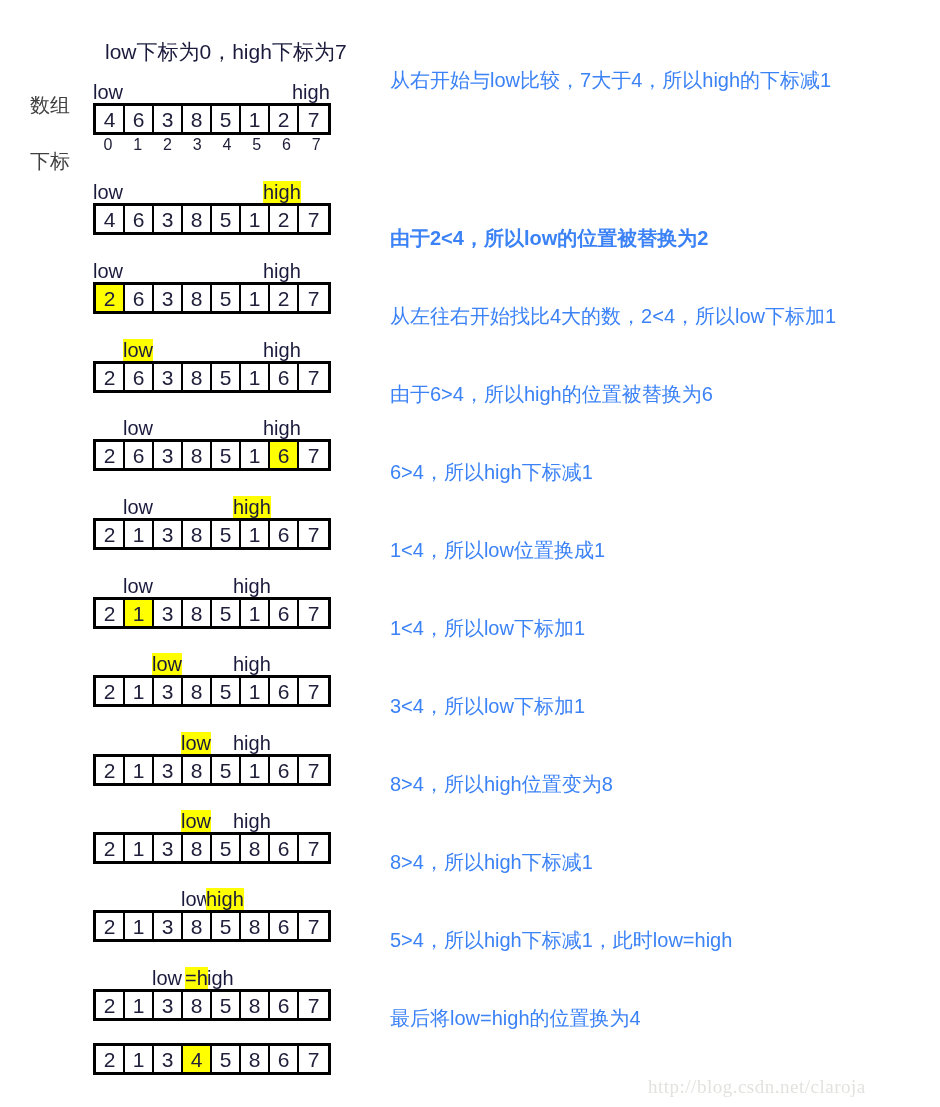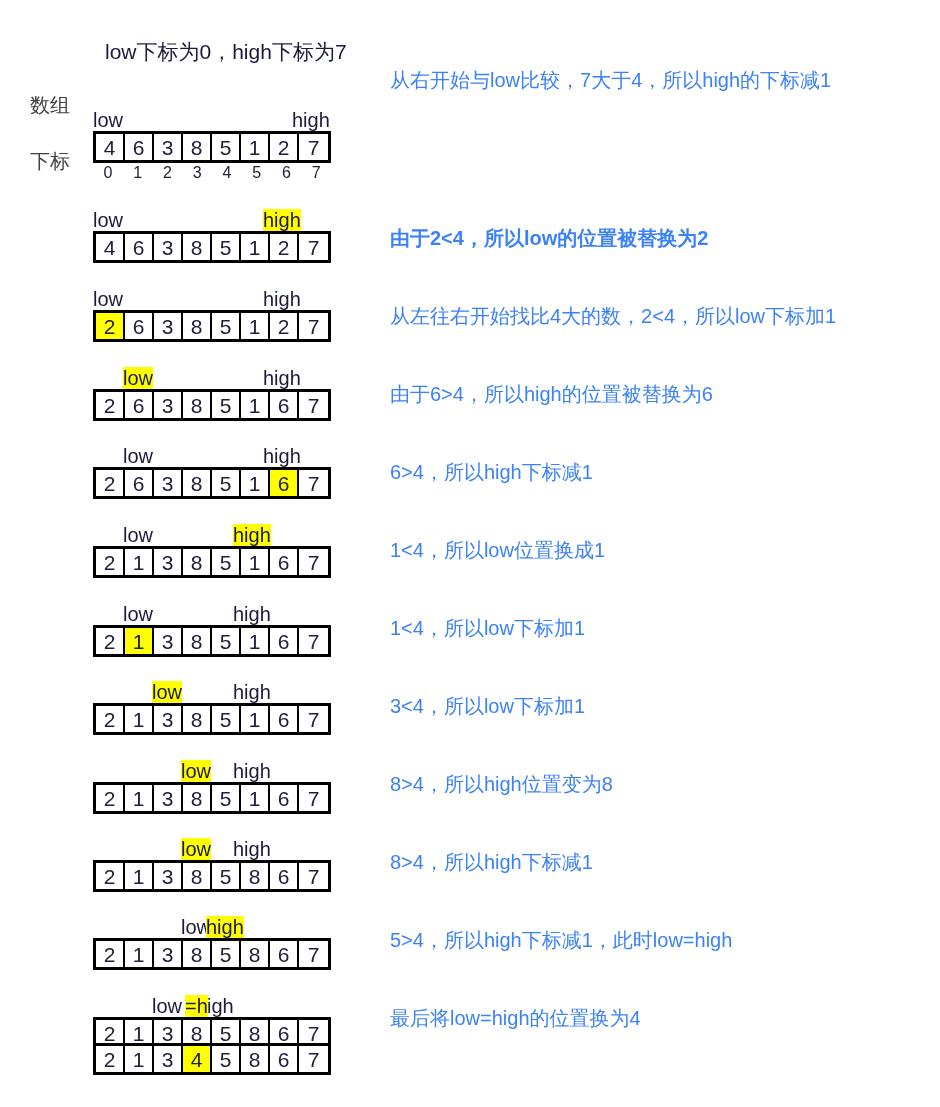--- a/index.html
+++ b/index.html
@@ -44,21 +44,20 @@
 
   
   .row {
     position: absolute;
     left: 93px;
     width: 238px;
   }
   .row-labels {
     position: relative;
     height: 25px;
-    margin-top: 28px;
   }
   .lbl {
     position: absolute;
     bottom: 0;
     font-size: 20px;
     line-height: 22px;
     white-space: nowrap;
     color: #1a1a3c;
   }
   .lbl.hl {
@@ -359,14 +358,15 @@
       <div class="note" style="top: 460px;">6&gt;4，所以high下标减1</div>
       <div class="note" style="top: 538px;">1&lt;4，所以low位置换成1</div>
       <div class="note" style="top: 616px;">1&lt;4，所以low下标加1</div>
       <div class="note" style="top: 694px;">3&lt;4，所以low下标加1</div>
       <div class="note" style="top: 772px;">8&gt;4，所以high位置变为8</div>
       <div class="note" style="top: 850px;">8&gt;4，所以high下标减1</div>
       <div class="note" style="top: 928px;">5&gt;4，所以high下标减1，此时low=high</div>
       <div class="note" style="top: 1006px;">最后将low=high的位置换为4</div>
     </div>
 
+  <div class="watermark">http://blog.csdn.net/claroja</div>
 
 </div>
 
 </body></html>

